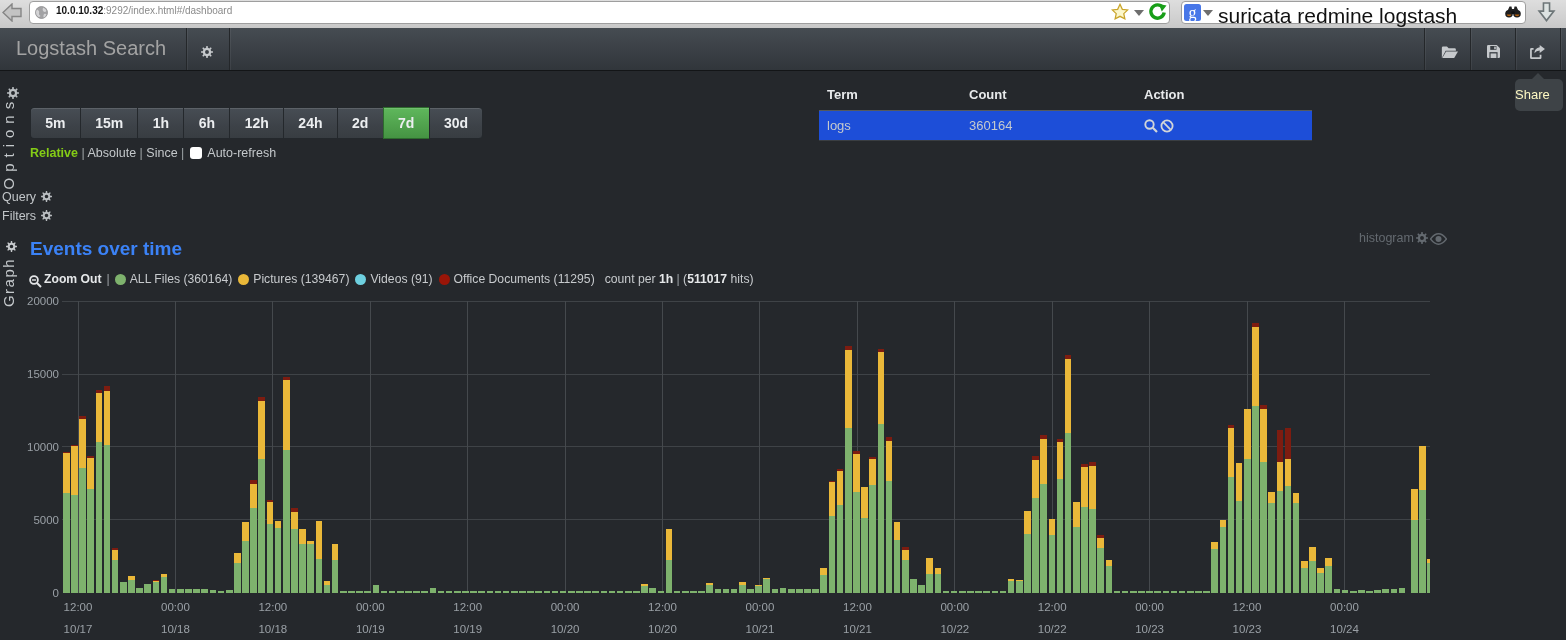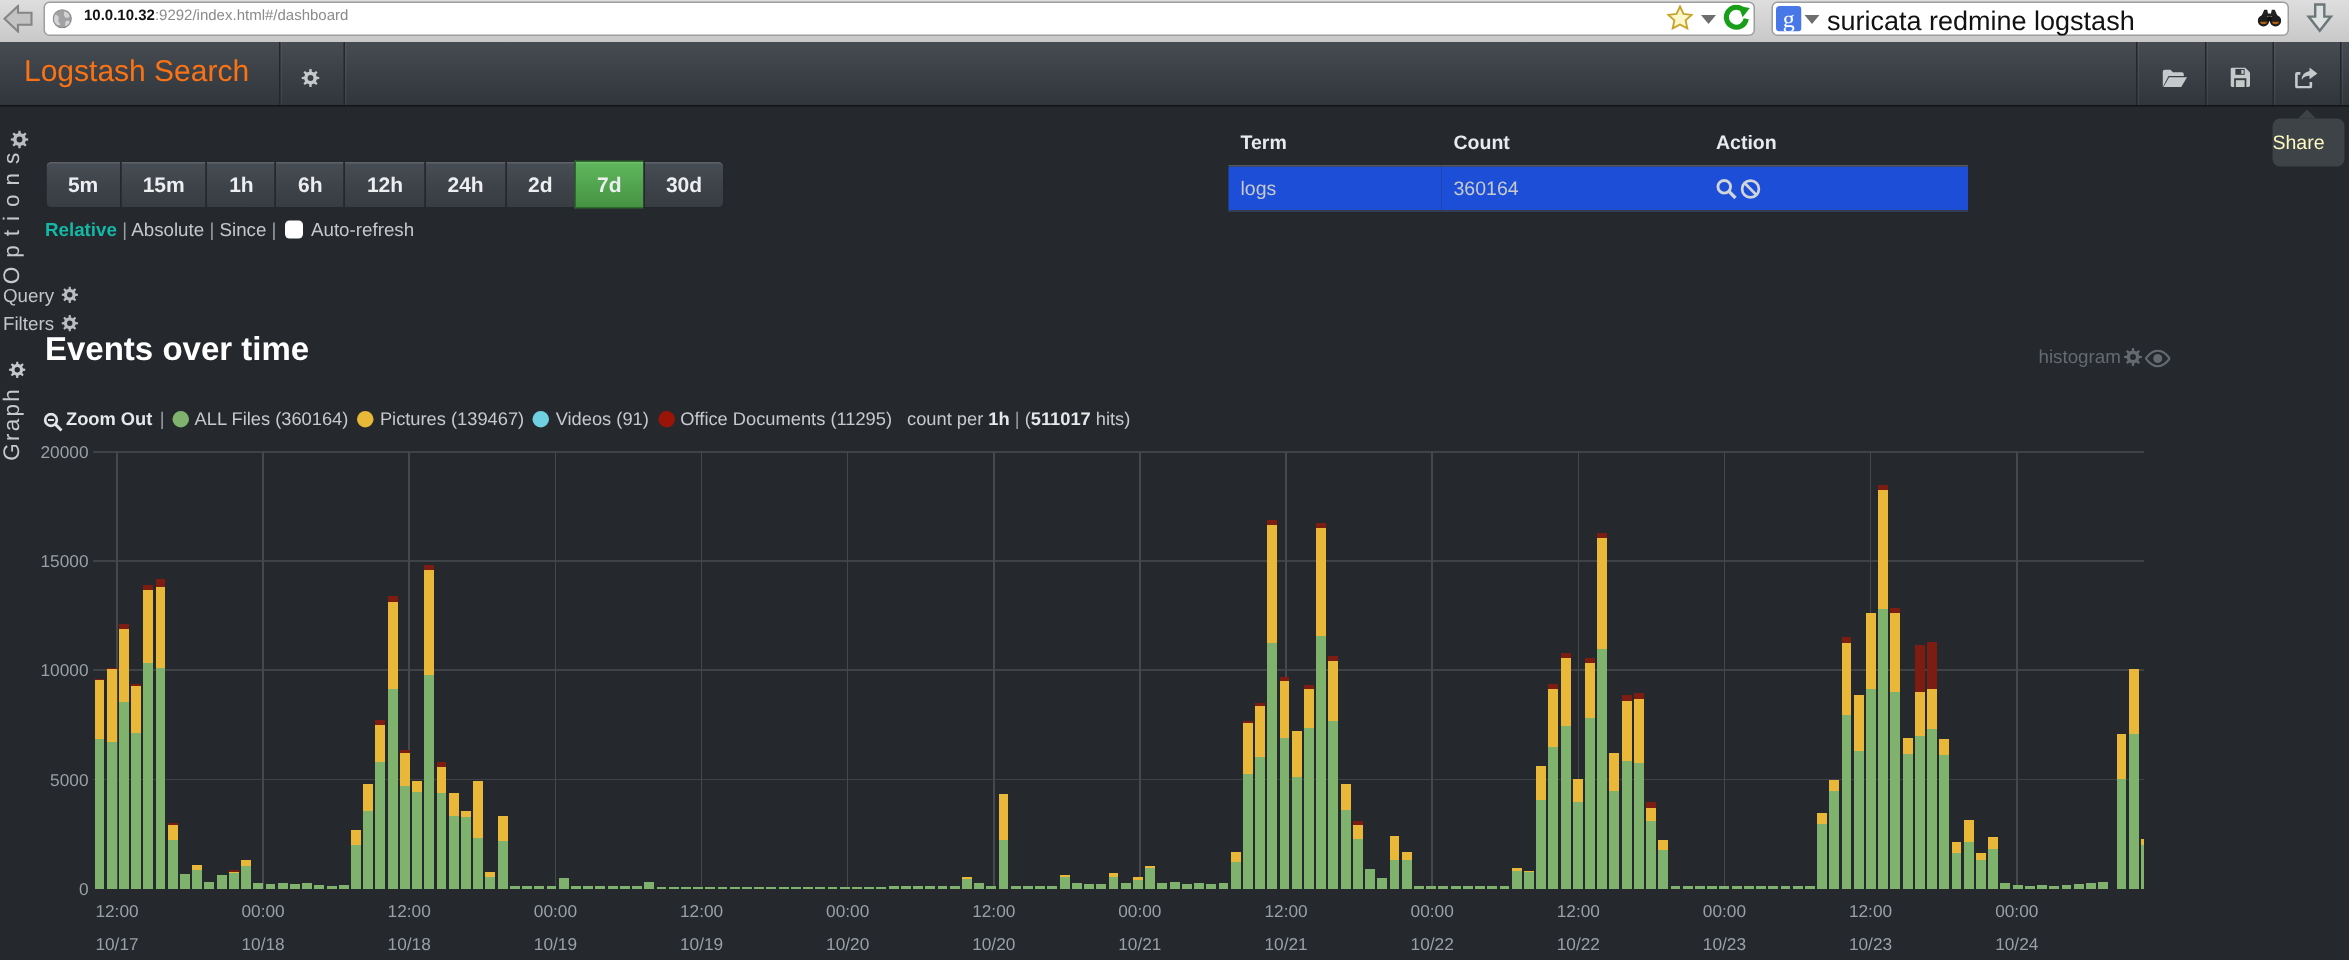--- a/index.html
+++ b/index.html
@@ -5,57 +5,57 @@
 html,body { width:1566px; height:640px; overflow:hidden;
   font-family:"Liberation Sans", sans-serif; background:#25282c; }
 #chrome { position:absolute; left:0; top:0; width:1566px; height:28px;
   background:linear-gradient(#dedede,#cdcdcd 80%,#c8c8c8); }
 #urlbar { position:absolute; left:29px; top:1px; width:1141px; height:23px;
   background:#fff; border:1px solid #9e9e9e; border-radius:4px; }
 #urltext { position:absolute; left:56px; top:4.5px; font-size:10px; color:#8a8a8a; }
 #urltext b { color:#131313; font-weight:bold; }
 #searchbar { position:absolute; left:1181px; top:1px; width:345px; height:23px;
   background:#fff; border:1px solid #9e9e9e; border-radius:4px; }
-#searchtext { position:absolute; left:1218px; top:4px; font-size:18px; color:#111; }
+#searchtext { position:absolute; left:1218px; top:4px; font-size:21px; color:#111; }
 #navbar { position:absolute; left:0; top:28px; width:1566px; height:43px;
   background:linear-gradient(#464c52,#3a3f45 55%,#31363b);
   border-bottom:1px solid #131517; }
 .navsep { position:absolute; top:28px; width:1px; height:42px; background:#24272a;
   box-shadow:1px 0 0 rgba(255,255,255,0.06); }
-#navtitle { position:absolute; left:16px; top:37px; font-size:20px; color:#f97316; }
+#navtitle { position:absolute; left:16px; top:37px; font-size:20px; color:#a3a3a3; }
 #tooltip { position:absolute; left:1515px; top:79px; width:48px; height:32px;
   background:#3e4347; border-radius:5px; color:#fef9c3; font-size:13px;
   text-align:left; line-height:32px; }
 #tooltip:before { content:""; position:absolute; left:17px; top:-6px;
   border-left:6px solid transparent; border-right:6px solid transparent;
   border-bottom:6px solid #3e4347; width:0; height:0; }
 #btnrow { position:absolute; left:30px; top:107px; height:32px; }
 .tbtn { display:inline-block; float:left; height:32px; padding:0 14.3px;
   background:linear-gradient(#474d54,#3d4248 60%,#383d42);
   border:1px solid #24282c; border-right-width:0;
   color:#eceef0; font-weight:bold; font-size:14px; line-height:30px;
   box-shadow:inset 0 1px 0 rgba(255,255,255,0.12); }
 .tbtn.first { border-radius:4px 0 0 4px;text-align:right; }
 .tbtn.last { border-radius:0 4px 4px 0; border-right-width:1px; }
 .tbtn.sel { background:linear-gradient(#5fb75c,#4d9e4a 70%,#459343); border-color:#2d6b2d; }
 #relrow { position:absolute; left:30px; top:146px; font-size:12.5px; color:#c4c8cb; }
-#relrow b { color:#14b8a6; }
+#relrow b { color:#84cc16; }
 #relrow .sep { color:#9ba0a4; }
 #chk { display:inline-block; width:12px; height:12px; background:#fff;
   border-radius:3px; vertical-align:-2px; margin:0 5px 0 6px; }
 .qrow { position:absolute; left:2px; font-size:12.5px; color:#c2c6c9; }
 .vlabel { position:absolute; color:#c5c9cc; font-size:16px; letter-spacing:4px;
   transform:rotate(-90deg); transform-origin:center; white-space:nowrap; }
 table#legendtbl { position:absolute; left:819px; top:85px; width:493px;
   border-collapse:collapse; color:#c6cacd; font-size:13px; }
 #legendtbl th { text-align:left; font-weight:bold; color:#e8eaec;
   padding:2px 8px 8px 8px; border-bottom:1px solid #55595d; }
 #legendtbl td { padding:7px 8px; background:#1d4ed8; border-bottom:1px solid #3a3e42; }
-#evtitle { position:absolute; left:30px; top:220px; font-size:22px;
-  font-weight:bold; color:#ffffff; }
+#evtitle { position:absolute; left:30px; top:238px; font-size:19px;
+  font-weight:bold; color:#3b82f6; }
 #histlbl { position:absolute; left:1359px; top:231px; font-size:12.5px; color:#646a70; }
 #legend { position:absolute; left:29px; top:272px; font-size:12.2px;
   color:#c7cacd; }
 #legend b { color:#e6e8ea; }
 .dot { display:inline-block; width:11px; height:11px; border-radius:50%;
   vertical-align:-1.5px; }
 .icon { position:absolute; }
 </style></head><body>
 <div id="chrome"></div>
 <svg class="icon" style="left:2px;top:3px" width="20" height="19" viewBox="0 0 20 19">

